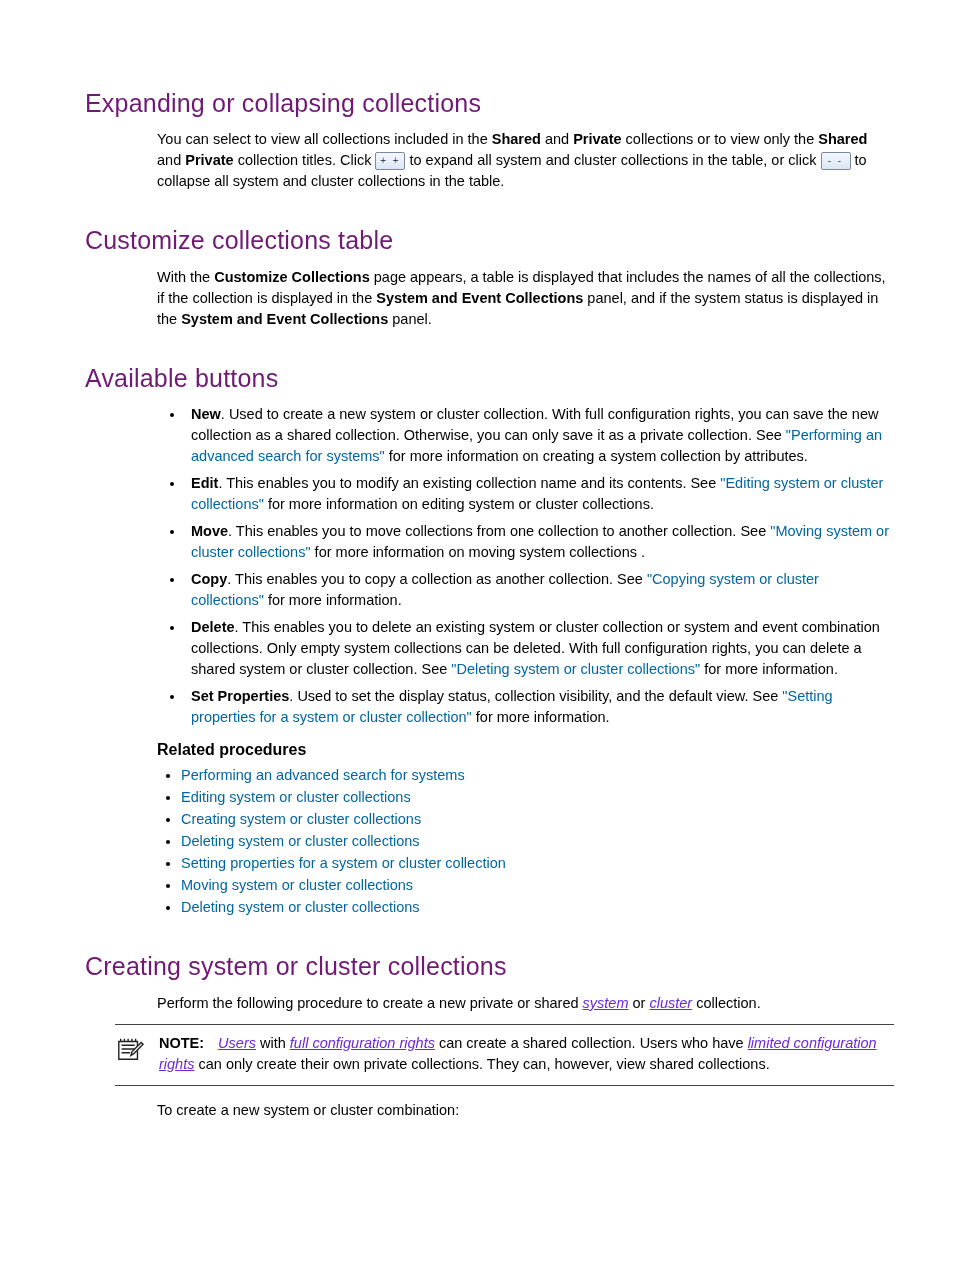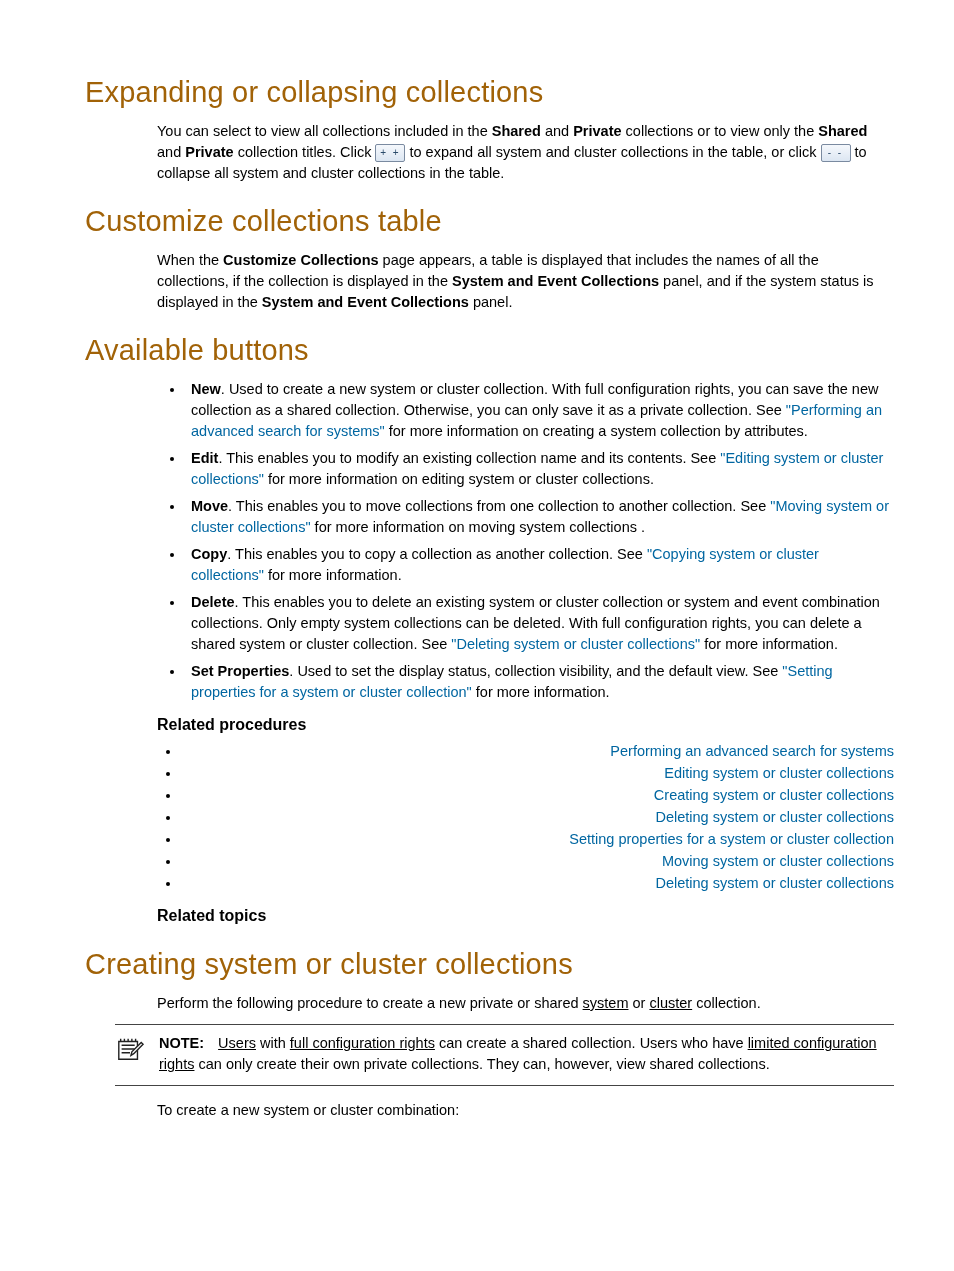--- a/index.html
+++ b/index.html
@@ -7,24 +7,24 @@
     font-size: 14.5px;
     color: #000;
     margin: 0;
     padding: 55px 60px 40px 85px;
     line-height: 1.45;
     width: 954px;
     box-sizing: border-box;
   }
   .h2 {
     font-family: Arial, Helvetica, sans-serif;
-    font-size: 29px;
+    font-size: 25px;
     font-weight: normal;
-    color: #a16207;
-    margin: 16px 0 8px 0;
+    color: #701a75;
+    margin: 30px 0 8px 0;
     letter-spacing: 0.2px;
   }
   .body-indent {
     margin-left: 72px;
   }
   p { margin: 4px 0 10px 0; }
   b { font-weight: bold; }
   a.link { color: #0066a1; text-decoration: none; }
   ul.bullets {
     margin: 4px 0 8px 0;
@@ -36,21 +36,21 @@
   }
   .sub-head {
     font-weight: bold;
     font-size: 16px;
     margin: 10px 0 4px 0;
   }
   ul.rel {
     margin: 2px 0 6px 0;
     padding-left: 24px;
   }
-  ul.rel li { margin: 1px 0; text-align: right; }
+  ul.rel li { margin: 1px 0; }
   .icon-btn {
     display: inline-block;
     width: 26px;
     height: 16px;
     vertical-align: middle;
     border: 1px solid #7a8aa0;
     border-radius: 2px;
     background: linear-gradient(#f5f8fc,#dce6f2);
     font-size: 10px;
     line-height: 16px;
@@ -68,36 +68,36 @@
     gap: 14px;
   }
   .note-icon {
     width: 30px;
     flex: 0 0 30px;
     padding-top: 2px;
   }
   .note-icon svg { width: 30px; height: 28px; stroke:#222; fill:none; stroke-width:1.5; }
   .note-text { flex: 1; font-size: 14.5px; }
   .note-label { font-weight: bold; margin-right: 14px; }
-  .glossary { color: #000000; }
+  .glossary { font-style: italic; color: #6d28d9; }
 </style>
 </head>
 <body>
 
 <div class="h2">Expanding or collapsing collections</div>
 <div class="body-indent">
   <p>
     <span>You can select to view all collections included in the </span><b>Shared</b><span> and </span><b>Private</b><span> collections or to view only the </span><b>Shared</b><span> and </span><b>Private</b><span> collection titles. Click </span><span class="icon-btn">+&nbsp;+</span><span> to expand all system and cluster collections in the table, or click </span><span class="icon-btn">-&nbsp;-</span><span> to collapse all system and cluster collections in the table.</span>
   </p>
 </div>
 
 <div class="h2">Customize collections table</div>
 <div class="body-indent">
   <p>
-    <span>When the </span><b>Customize Collections</b><span> page appears, a table is displayed that includes the names of all the collections, if the collection is displayed in the </span><b>System and Event Collections</b><span> panel, and if the system status is displayed in the </span><b>System and Event Collections</b><span> panel.</span>
+    <span>With the </span><b>Customize Collections</b><span> page appears, a table is displayed that includes the names of all the collections, if the collection is displayed in the </span><b>System and Event Collections</b><span> panel, and if the system status is displayed in the </span><b>System and Event Collections</b><span> panel.</span>
   </p>
 </div>
 
 <div class="h2">Available buttons</div>
 <div class="body-indent">
   <ul class="bullets">
     <li><b>New</b><span>. Used to create a new system or cluster collection. With full configuration rights, you can save the new collection as a shared collection. Otherwise, you can only save it as a private collection. See </span><a class="link" href="#">"Performing an advanced search for systems"</a><span> for more information on creating a system collection by attributes.</span></li>
     <li><b>Edit</b><span>. This enables you to modify an existing collection name and its contents. See </span><a class="link" href="#">"Editing system or cluster collections"</a><span> for more information on editing system or cluster collections.</span></li>
     <li><b>Move</b><span>. This enables you to move collections from one collection to another collection. See </span><a class="link" href="#">"Moving system or cluster collections"</a><span> for more information on moving system collections .</span></li>
     <li><b>Copy</b><span>. This enables you to copy a collection as another collection. See </span><a class="link" href="#">"Copying system or cluster collections"</a><span> for more information.</span></li>
@@ -109,21 +109,20 @@
   <ul class="rel">
     <li><a class="link" href="#">Performing an advanced search for systems</a></li>
     <li><a class="link" href="#">Editing system or cluster collections</a></li>
     <li><a class="link" href="#">Creating system or cluster collections</a></li>
     <li><a class="link" href="#">Deleting system or cluster collections</a></li>
     <li><a class="link" href="#">Setting properties for a system or cluster collection</a></li>
     <li><a class="link" href="#">Moving system or cluster collections</a></li>
     <li><a class="link" href="#">Deleting system or cluster collections</a></li>
   </ul>
 
-  <div class="sub-head">Related topics</div>
 </div>
 
 <div class="h2">Creating system or cluster collections</div>
 <div class="body-indent">
   <p>
     <span>Perform the following procedure to create a new private or shared </span><a class="glossary" href="#">system</a><span> or </span><a class="glossary" href="#">cluster</a><span> collection.</span>
   </p>
 </div>
 
 <div class="note-block" style="margin-left:30px;">

